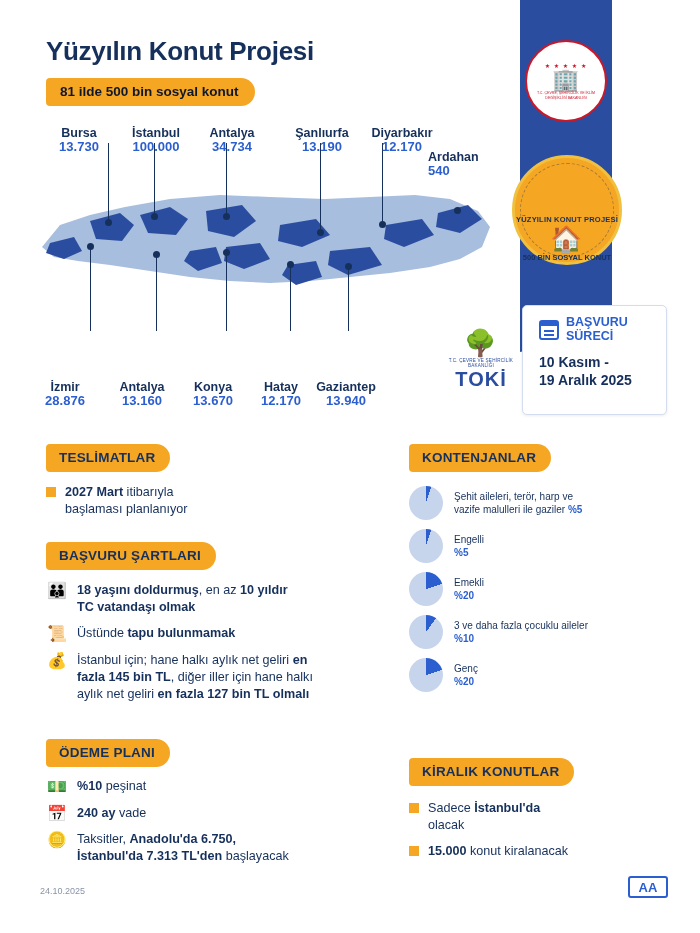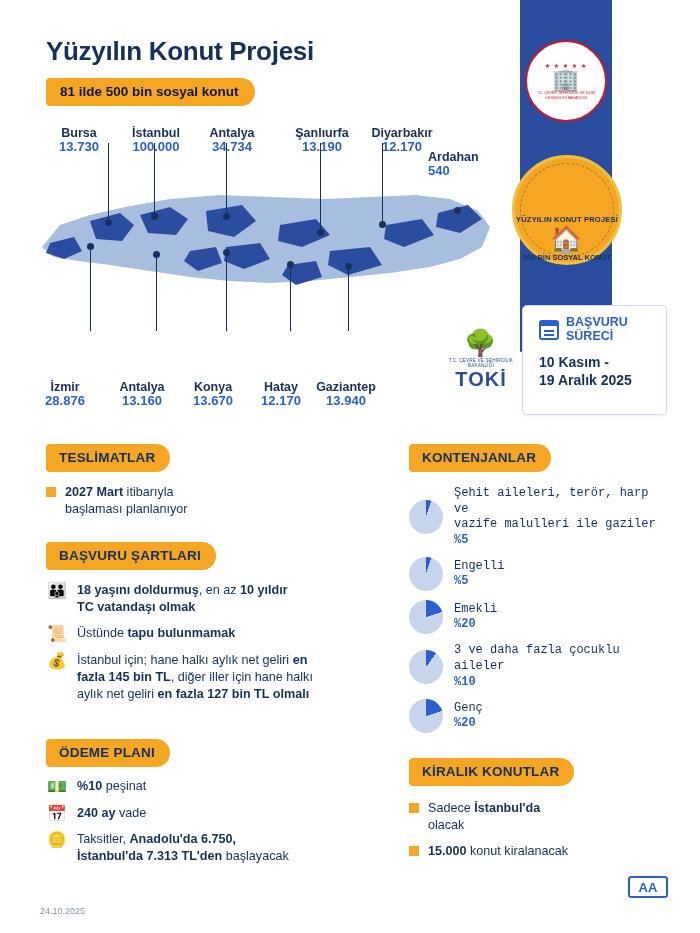--- a/index.html
+++ b/index.html
@@ -110,25 +110,25 @@
   .row { display:flex; gap:9px; margin-bottom:9px; align-items:flex-start; }
   .row .txt { font-size:12.6px; line-height:1.35; color:#16305c; }
   .row .txt b { font-weight:bold; }
   .sq { width:10px; height:10px; background:#f5a623; margin-top:3px; flex:0 0 auto;}
   .ic { width:22px; flex:0 0 auto; text-align:center; font-size:16px; line-height:1.1; }
 
   
   .donut-row { display:flex; align-items:center; gap:11px; margin-bottom:9px; }
   .donut { width:34px; height:34px; border-radius:50%; flex:0 0 auto; }
   .donut .hole { width:14px; height:14px; background:#fff; border-radius:50%; margin:10px auto; }
-  .donut-txt { font-size:12px; line-height:1.3; color:#16305c;font-family:Liberation Mono, monospace; }
+  .donut-txt { font-size:10px; line-height:1.3; color:#16305c; }
   .donut-txt .pct { color:#2b5fd0; font-weight:bold; }
 
   
-  .footdate { position:absolute; left:40px; top:886px; font-size:9px; color:#8a93a6;margin-top:20px; }
+  .footdate { position:absolute; left:40px; top:886px; font-size:9px; color:#8a93a6; }
   .aa-logo {
     position:absolute; right:32px; top:876px; width:40px; height:22px;
     border:2px solid #2b5fd0; border-radius:3px; color:#2b5fd0;
     font-size:13px; font-weight:bold; text-align:center; line-height:19px;
   }
 </style>
 </head>
 <body>
 
 <div class="ribbon"></div>

